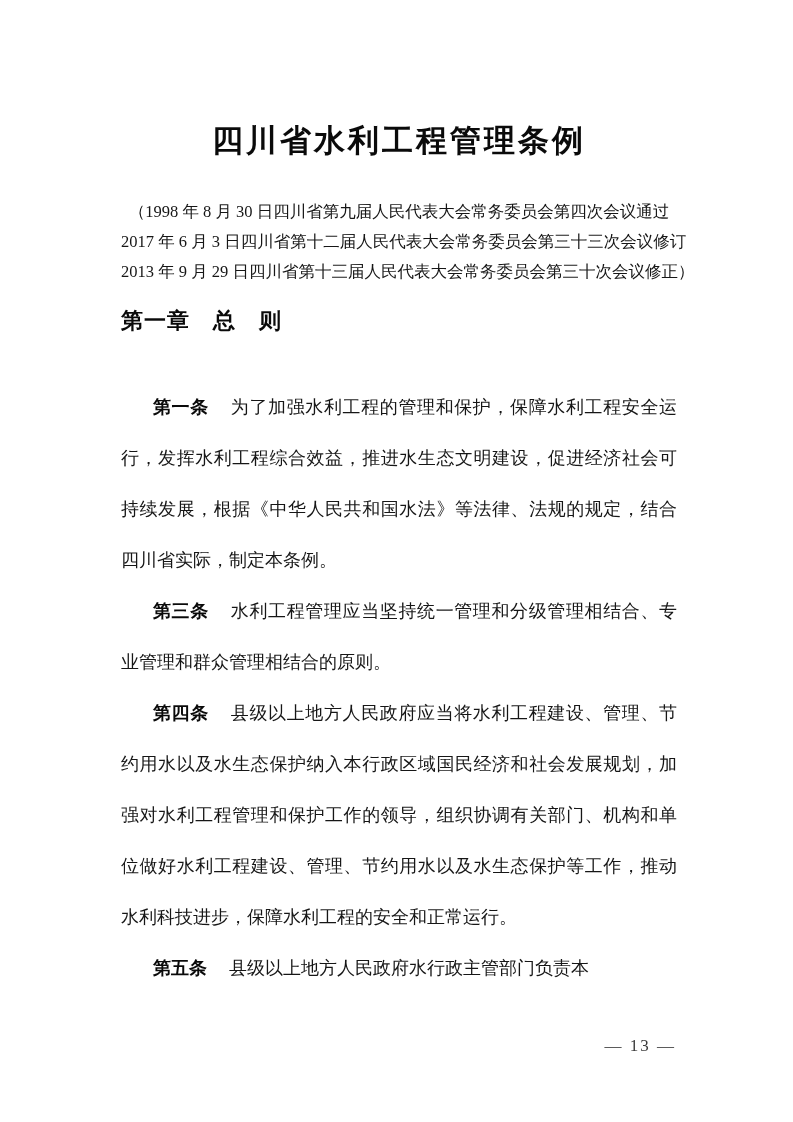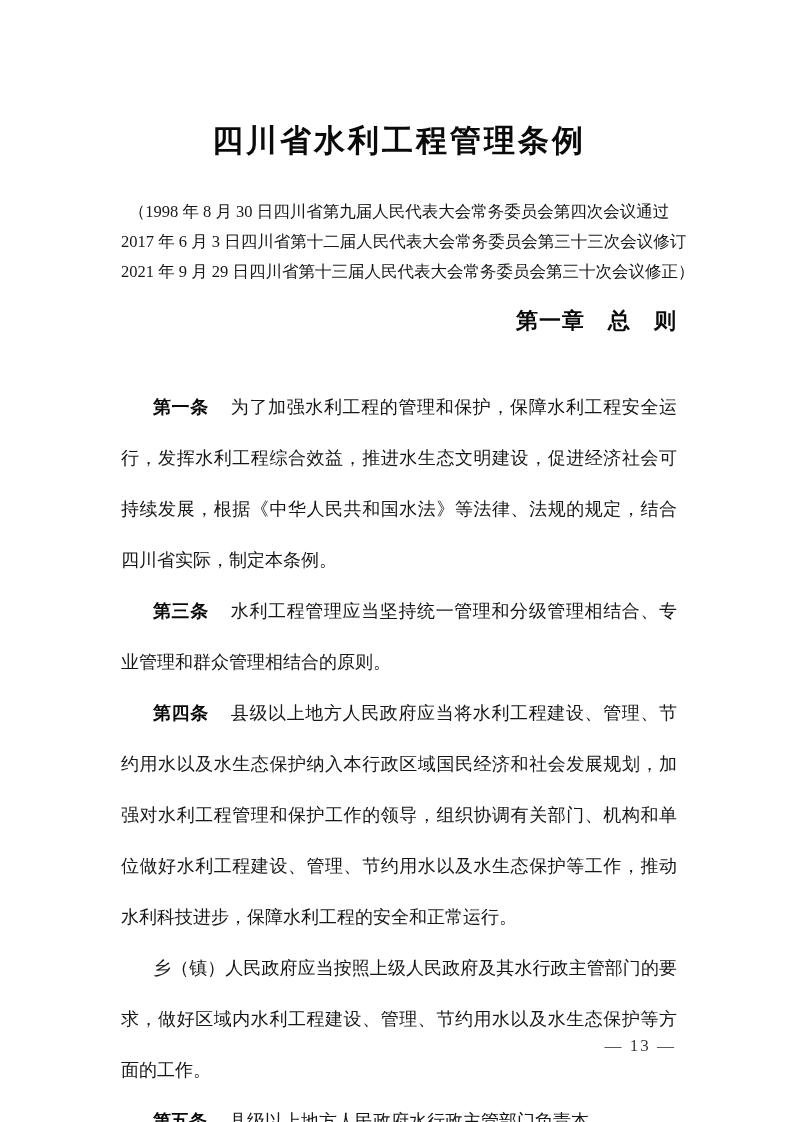--- a/index.html
+++ b/index.html
@@ -35,21 +35,21 @@
   .preamble {
     margin-top: 36px;
     text-align: center;
     font-size: 16.5px;
     line-height: 30px;
     color: #161616;
     white-space: nowrap;
   }
   .chapter-heading {
     margin-top: 19px;
-    text-align: right;
+    text-align: left;
     font-family: Liberation Serif, serif;
     font-size: 22px;
     font-weight: bold;
     line-height: 30px;
     letter-spacing: 1px;
     color: #0a0a0a;
   }
   .body-text {
     margin-top: 46px;
     font-size: 18px;
@@ -84,29 +84,28 @@
 <body>
 
 <div class="page">
   <div class="content">
 
     <div class="doc-title">四川省水利工程管理条例</div>
 
     <div class="preamble">
       <div>（1998 年 8 月 30 日四川省第九届人民代表大会常务委员会第四次会议通过</div>
       <div>2017 年 6 月 3 日四川省第十二届人民代表大会常务委员会第三十三次会议修订</div>
-      <div>2021 年 9 月 29 日四川省第十三届人民代表大会常务委员会第三十次会议修正）</div>
+      <div>2013 年 9 月 29 日四川省第十三届人民代表大会常务委员会第三十次会议修正）</div>
     </div>
 
     <div class="chapter-heading">第一章　总　则</div>
 
     <div class="body-text">
       <p><span class="art-lead">第一条</span><span>为了加强水利工程的管理和保护，保障水利工程安全运行，发挥水利工程综合效益，推进水生态文明建设，促进经济社会可持续发展，根据《中华人民共和国水法》等法律、法规的规定，结合四川省实际，制定本条例。</span></p>
       <p><span class="art-lead">第三条</span><span>水利工程管理应当坚持统一管理和分级管理相结合、专业管理和群众管理相结合的原则。</span></p>
       <p><span class="art-lead">第四条</span><span>县级以上地方人民政府应当将水利工程建设、管理、节约用水以及水生态保护纳入本行政区域国民经济和社会发展规划，加强对水利工程管理和保护工作的领导，组织协调有关部门、机构和单位做好水利工程建设、管理、节约用水以及水生态保护等工作，推动水利科技进步，保障水利工程的安全和正常运行。</span></p>
-      <p><span class="art-lead"></span><span>乡（镇）人民政府应当按照上级人民政府及其水行政主管部门的要求，做好区域内水利工程建设、管理、节约用水以及水生态保护等方面的工作。</span></p>
       <p><span class="art-lead">第五条</span><span>县级以上地方人民政府水行政主管部门负责本</span></p>
     </div>
 
   </div>
 
   <div class="page-number">— 13 —</div>
 </div>
 
 </body></html>

